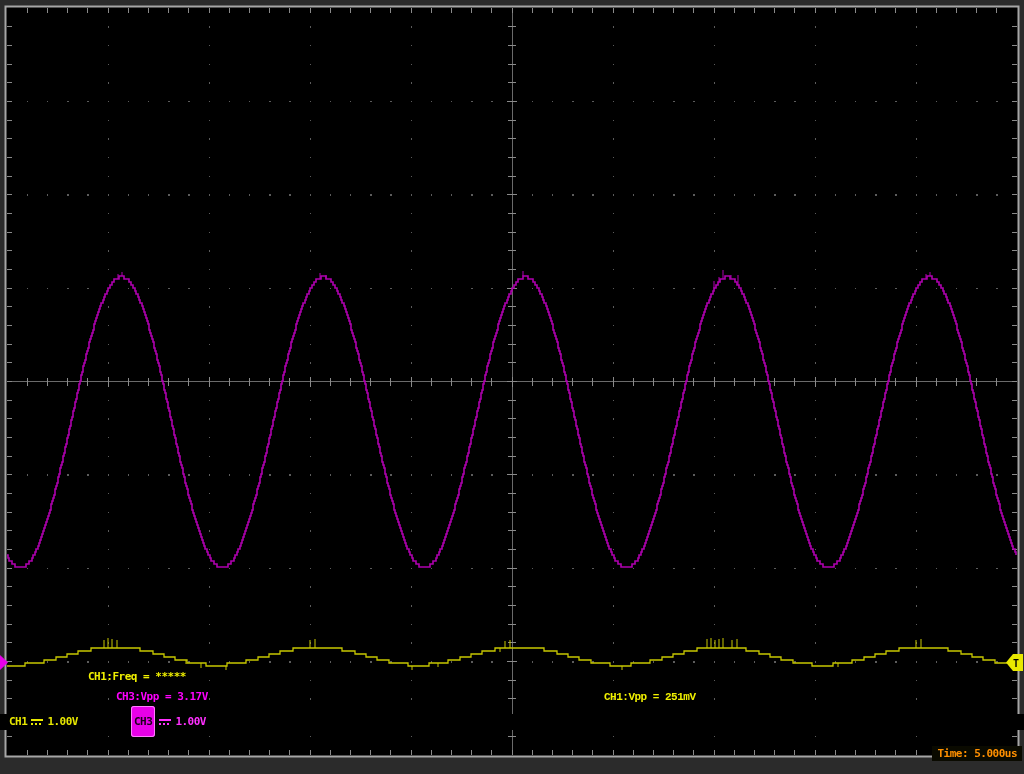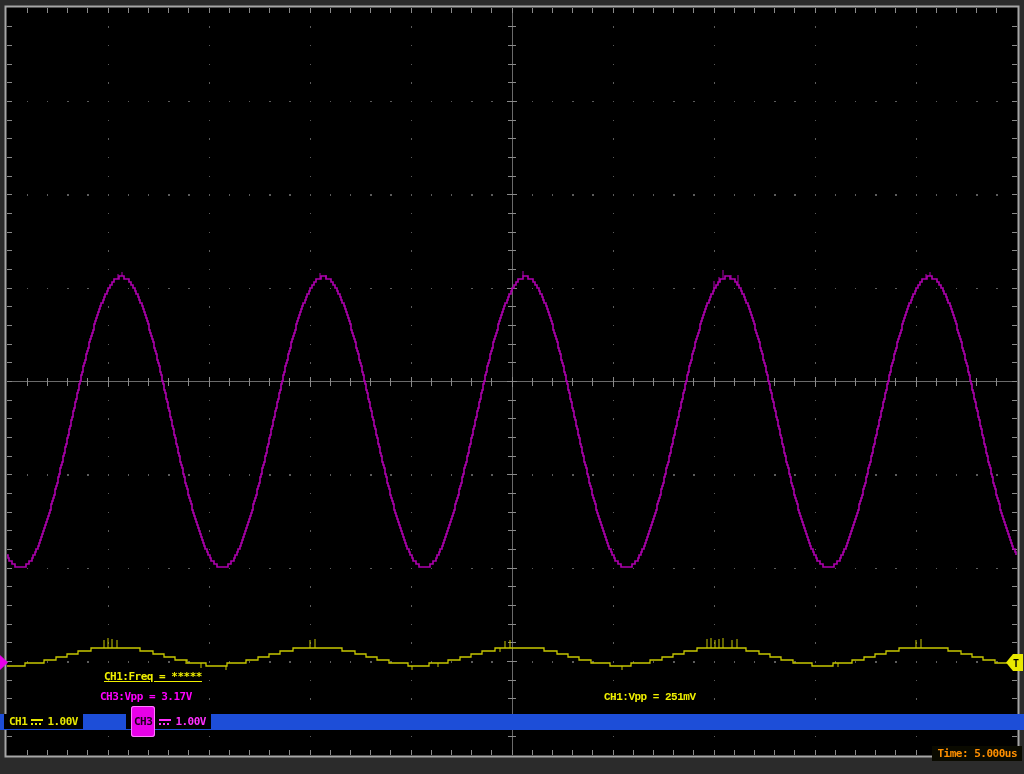--- a/index.html
+++ b/index.html
@@ -8,25 +8,25 @@
     overflow:hidden;font-family:"DejaVu Sans Mono","Liberation Mono",monospace;
     -webkit-font-smoothing:none;
   }
   #scope-svg{position:absolute;left:0;top:0;}
   .meas{
     position:absolute;font-size:11px;font-weight:bold;letter-spacing:-0.5px;
     line-height:14px;white-space:pre;
   }
   .meas.yellow{color:#f0f000;}
   .meas.magenta{color:#ff00ff;}
-  #meas-ch1-freq{left:104px;top:670px;text-decoration:underline;}
-  #meas-ch3-vpp{left:100px;top:690px;}
+  #meas-ch1-freq{left:88px;top:670px;}
+  #meas-ch3-vpp{left:116px;top:690px;}
   #meas-ch1-vpp{left:604px;top:690px;font-family:Liberation Mono, monospace;}
   .statusbar{
-    position:absolute;left:0;top:714px;width:1024px;height:16px;background:#1d4ed8;
+    position:absolute;left:0;top:714px;width:1024px;height:16px;background:#000000;
     font-size:11px;font-weight:bold;letter-spacing:-0.5px;
   }
   .sb-box{
     position:absolute;top:0;height:15px;line-height:15px;background:#000;
     padding:0 5px;display:flex;align-items:center;gap:4px;white-space:nowrap;
   }
   .sb-ch1{left:4px;color:#e8e800;}
   .sb-ch3{left:126px;color:#ff30ff;}
   .sb-time{right:2px;color:#ff9000;background:#0a0a00;margin-top:32px;}
   .ch-badge{

